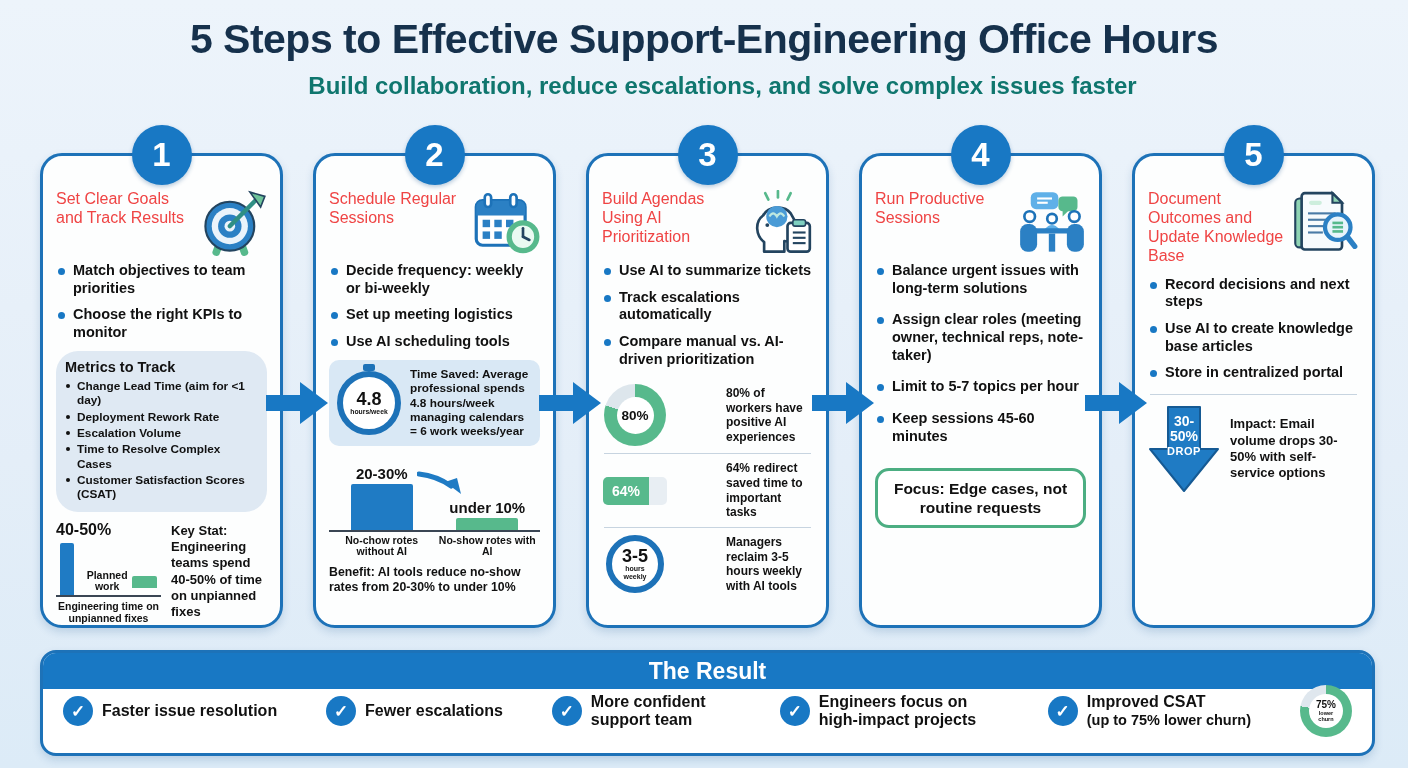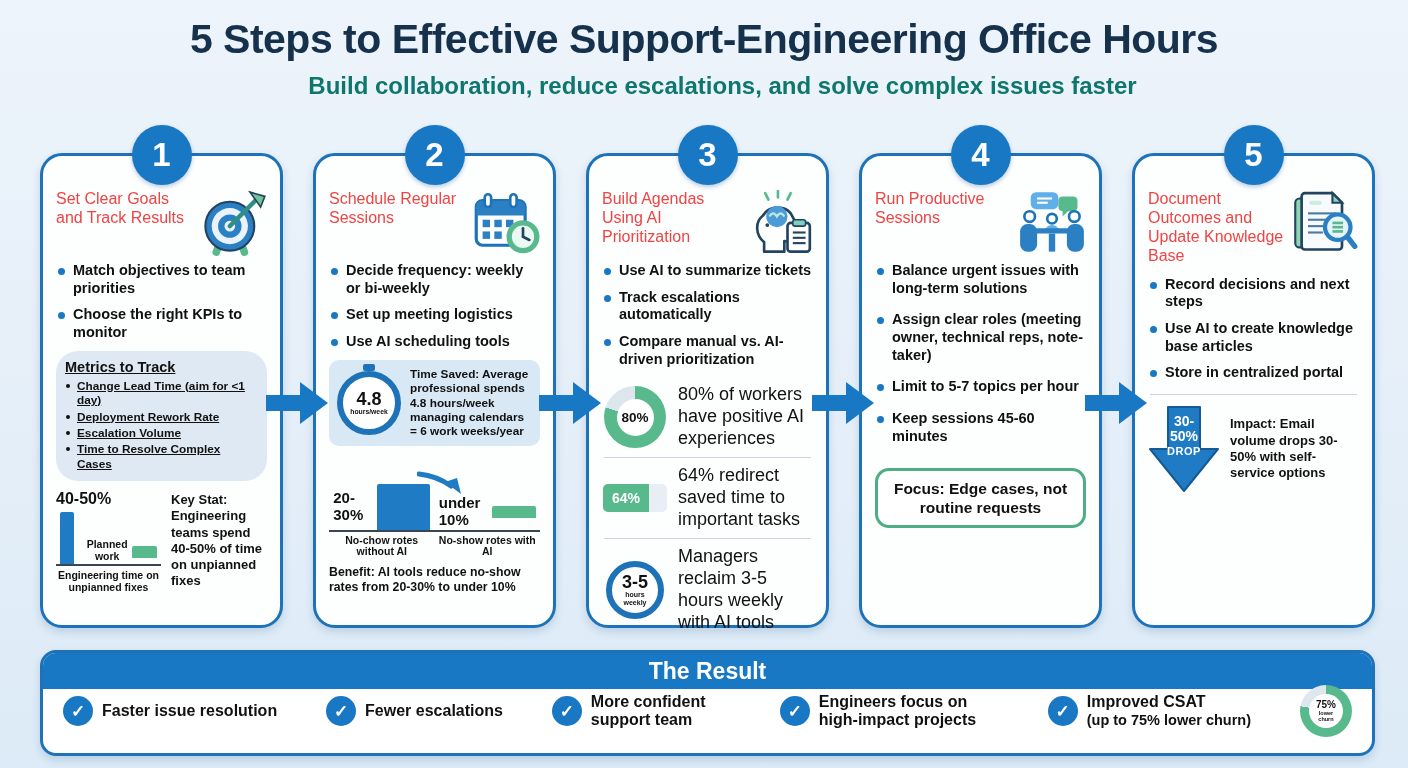--- a/index.html
+++ b/index.html
@@ -22,21 +22,21 @@
          display:flex; align-items:center; justify-content:center; box-shadow:0 2px 4px rgba(23,82,144,.3); }
   .card-icon { float:right; width:68px; height:68px; margin:0 0 4px 6px; }
   .card-title { font-size:16px; line-height:1.18; font-weight:400; color:#ef4444; }
   .bullets { list-style:none; clear:both; margin-top:10px; }
   .bullets li { position:relative; padding-left:17px; margin-bottom:9px;
                 font-size:14.5px; line-height:1.22; font-weight:700; }
   .bullets li::before { content:""; position:absolute; left:2px; top:6px; width:7px; height:7px;
                 border-radius:50%; background:#1878c4; }
 
   
-  .metrics-box { background:#dfe9f3; border-radius:22px; padding:8px 9px; margin-top:2px;text-decoration:underline; }
+  .metrics-box { background:#dfe9f3; border-radius:22px; padding:8px 9px; margin-top:2px; }
   .metrics-box h4 { font-size:14.5px; font-weight:800; margin-bottom:4px; }
   .metrics-box ul { list-style:none; }
   .metrics-box li { position:relative; padding-left:12px; font-size:11.8px; font-weight:700; line-height:1.22; margin-bottom:2px; }
   .metrics-box li::before { content:""; position:absolute; left:1px; top:5px; width:4px; height:4px; border-radius:50%; background:#111; }
   .c1-bottom { display:flex; gap:10px; margin-top:9px; }
   .mini-chart { width:105px; }
   .mini-val { font-size:16px; font-weight:800; }
   .mini-plot { display:flex; align-items:flex-end; gap:8px; border-bottom:2px solid #3a4654; height:58px; padding:0 4px; }
   .bar { border-radius:2px 2px 0 0; }
   .bar.blue { background:#1f7bc4; width:34px; height:52px; }
@@ -50,35 +50,35 @@
   .time-box { display:flex; gap:9px; align-items:center; background:#d9e8f5; border-radius:10px; padding:7px 8px; margin-top:2px; }
   .stopwatch { flex:none; width:64px; height:64px; border-radius:50%; border:6px solid #1d72b8; background:#fff;
                position:relative; display:flex; flex-direction:column; align-items:center; justify-content:center; }
   .stopwatch::before { content:""; position:absolute; top:-13px; left:50%; transform:translateX(-50%);
                width:12px; height:7px; background:#1d72b8; border-radius:2px; }
   .sw-val { font-size:18px; font-weight:800; line-height:1; }
   .sw-unit { font-size:6.8px; font-weight:700; }
   .time-text { font-size:11.8px; font-weight:800; line-height:1.22; }
   .ns-plot { display:flex; justify-content:space-around; align-items:flex-end; border-bottom:2px solid #3a4654;
              height:78px; margin-top:8px; position:relative; }
-  .ns-col { display:flex; align-items:center; justify-content:flex-end; width:46%; }
+  .ns-col { display:flex; flex-direction:column; align-items:center; justify-content:flex-end; width:46%; }
   .ns-val { font-size:15px; font-weight:800; margin-bottom:2px; }
   .ns-bar { width:62px; border-radius:2px 2px 0 0; }
   .ns-bar.blue { background:#1f7bc4; height:46px; }
   .ns-bar.green{ background:#57b98c; height:12px; }
   .ns-arrow { position:absolute; left:88px; top:16px; }
   .ns-lbls { display:flex; justify-content:space-around; margin-top:3px; }
   .ns-lbl { width:46%; text-align:center; font-size:10.5px; font-weight:800; line-height:1.12; }
   .benefit { font-size:12.3px; font-weight:800; line-height:1.22; margin-top:7px; }
 
   
   .stat-row { display:flex; align-items:center; gap:10px; padding:7px 0; }
   .stat-row + .stat-sep { border-top:1px solid #c7d4e0; margin:0 2px; }
   .stat-visual { flex:none; width:66px; display:flex; justify-content:center; }
-  .stat-text { flex:1; font-size:18px; font-weight:400; line-height:1.22; }
+  .stat-text { flex:1; font-size:12px; font-weight:700; line-height:1.22;margin-left:48px; }
   .donut80 { width:62px; height:62px; border-radius:50%;
              background:conic-gradient(#57b98c 0 80%, #dde6ec 80% 100%);
              display:flex; align-items:center; justify-content:center; }
   .donut80 .hole { width:37px; height:37px; background:#fff; border-radius:50%;
              display:flex; align-items:center; justify-content:center; font-size:13.5px; font-weight:800; }
   .pbar { width:64px; height:28px; background:#e8eef3; border-radius:5px; overflow:hidden; }
   .pbar-fill { width:72%; height:100%; background:#57b98c; display:flex; align-items:center; justify-content:center;
              color:#fff; font-size:14px; font-weight:800; }
   .clock35 { width:58px; height:58px; border-radius:50%; border:6px solid #1d72b8; background:#fff;
              display:flex; flex-direction:column; align-items:center; justify-content:center; }
@@ -155,20 +155,21 @@
       <li>Match objectives to team priorities</li>
       <li>Choose the right KPIs to monitor</li>
     </ul>
     <div class="metrics-box">
       <h4>Metrics to Track</h4>
       <ul>
         <li>Change Lead Time (aim for &lt;1 day)</li>
         <li>Deployment Rework Rate</li>
         <li>Escalation Volume</li>
         <li>Time to Resolve Complex Cases</li>
+        <li>Customer Satisfaction Scores (CSAT)</li>
       </ul>
     </div>
     <div class="c1-bottom">
       <div class="mini-chart">
         <div class="mini-val">40-50%</div>
         <div class="mini-plot">
           <div class="bar blue"></div>
           <div class="mini-col2">
             <div class="lbl">Planned work</div>
             <div class="bar green"></div>

